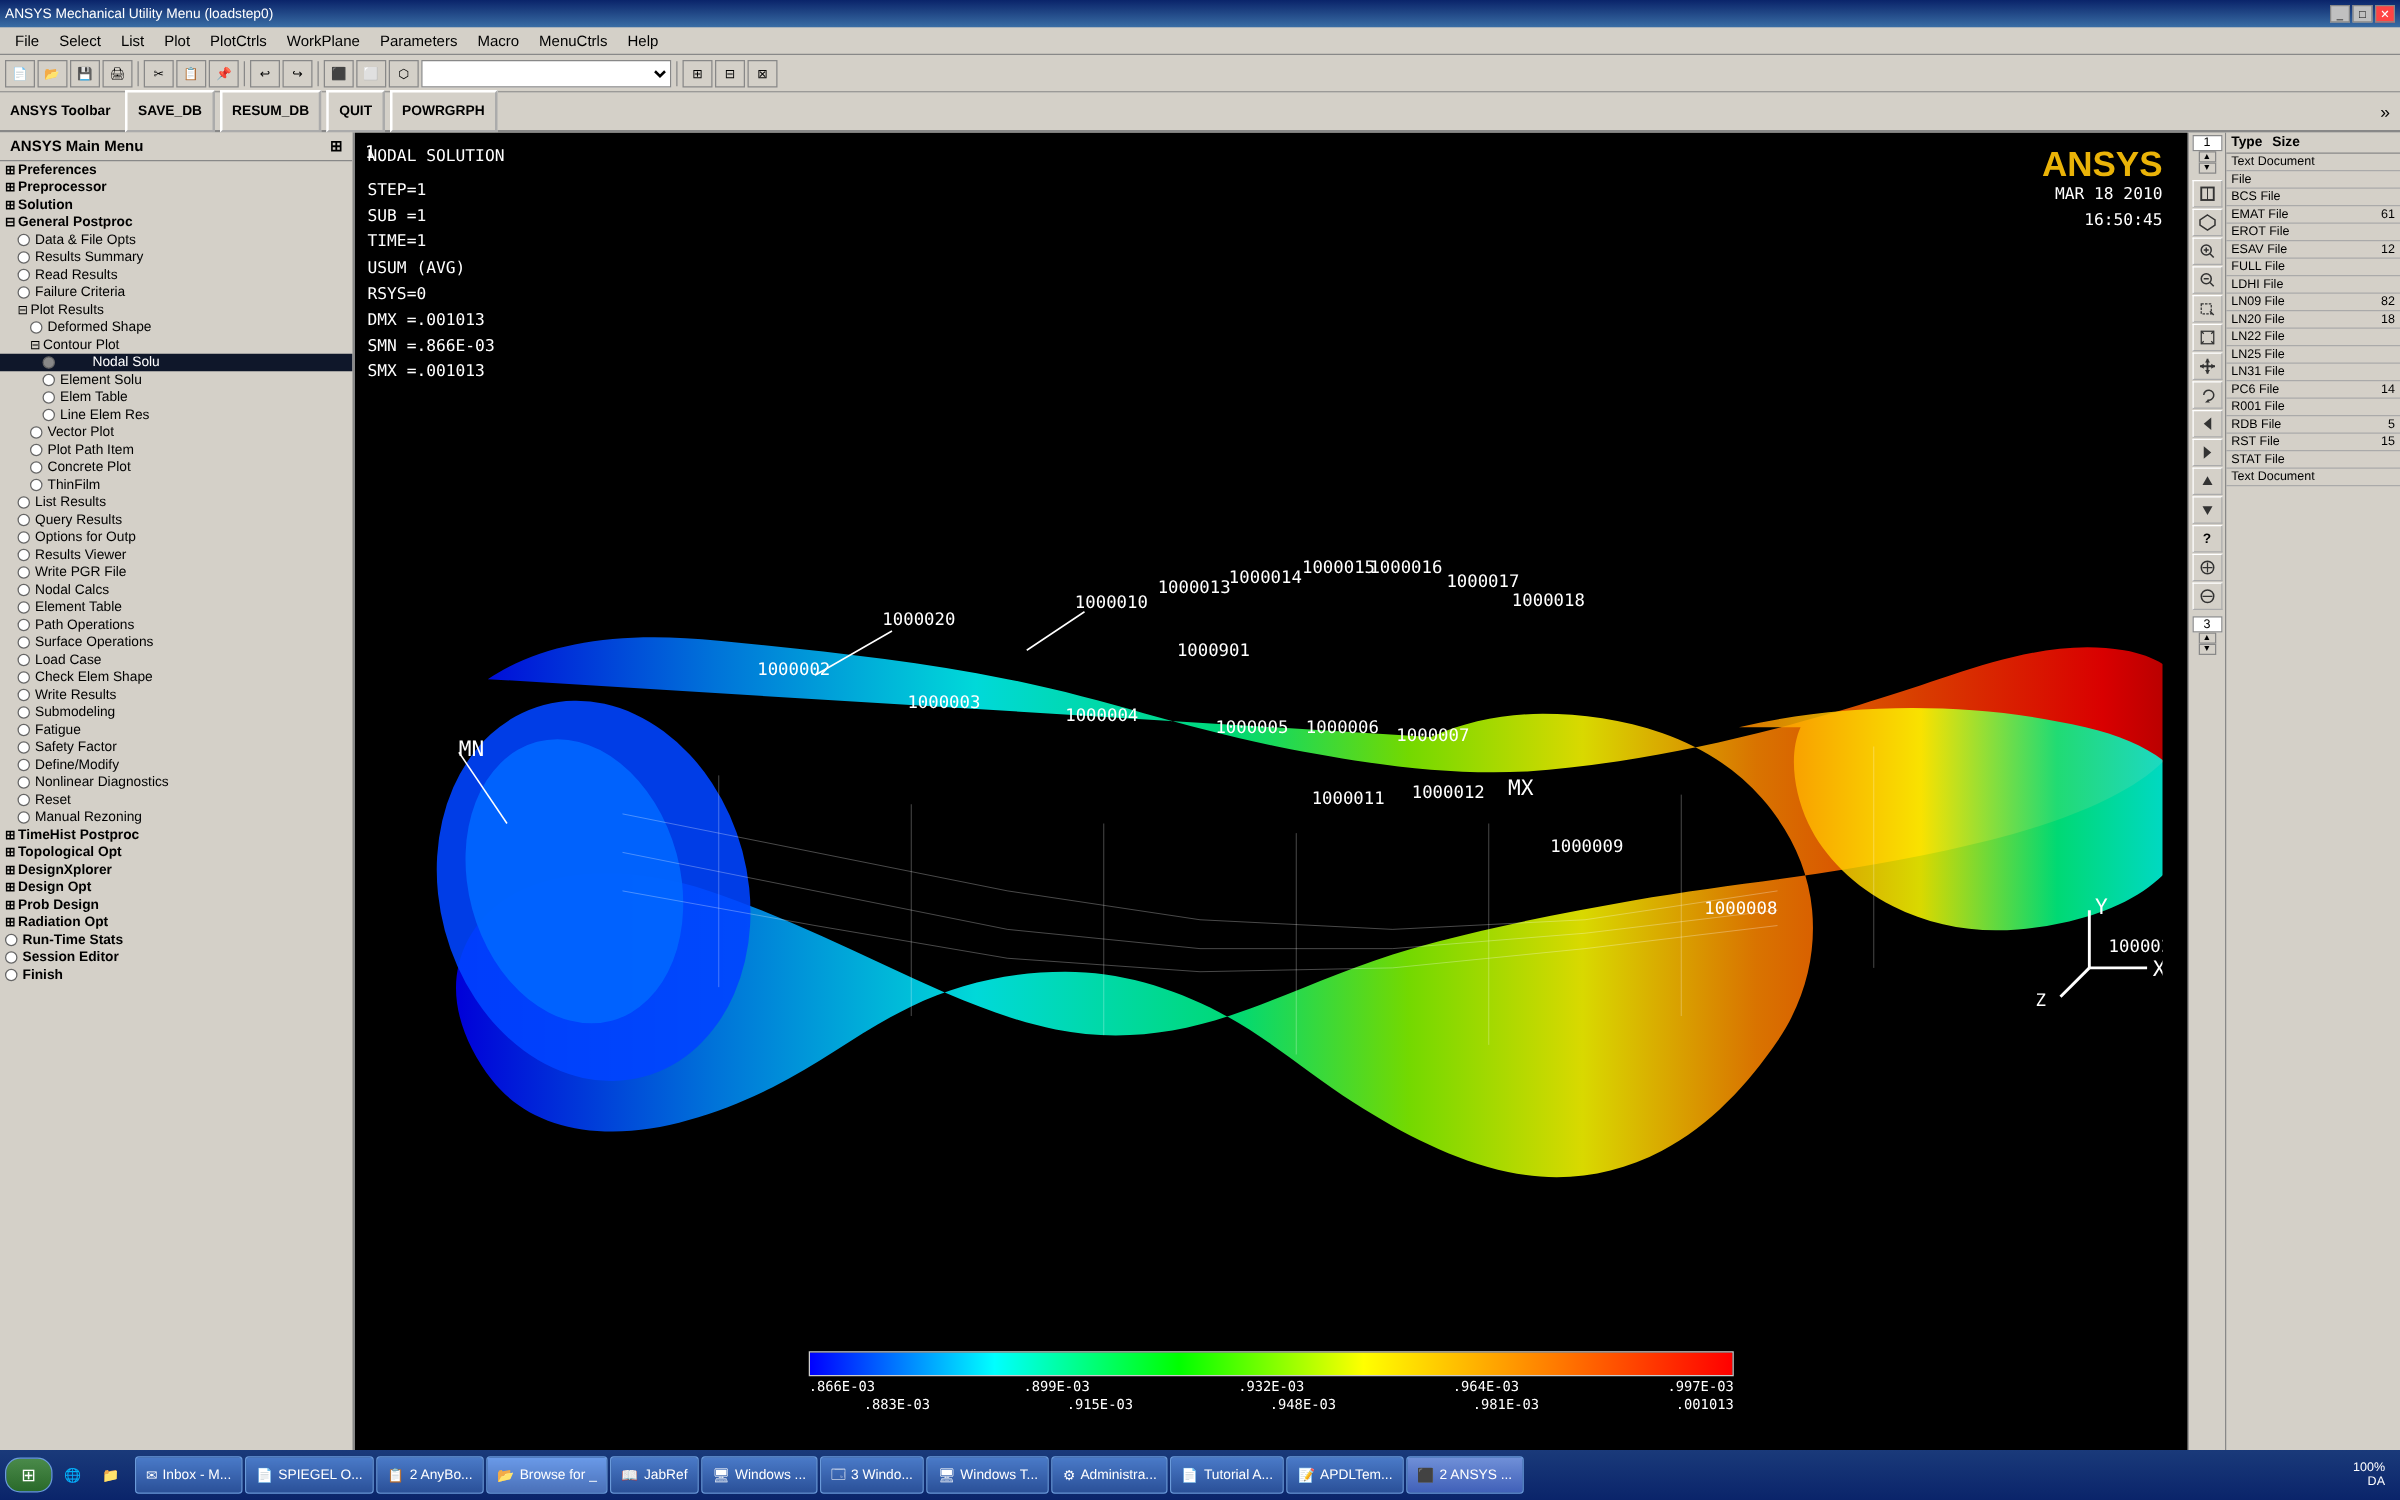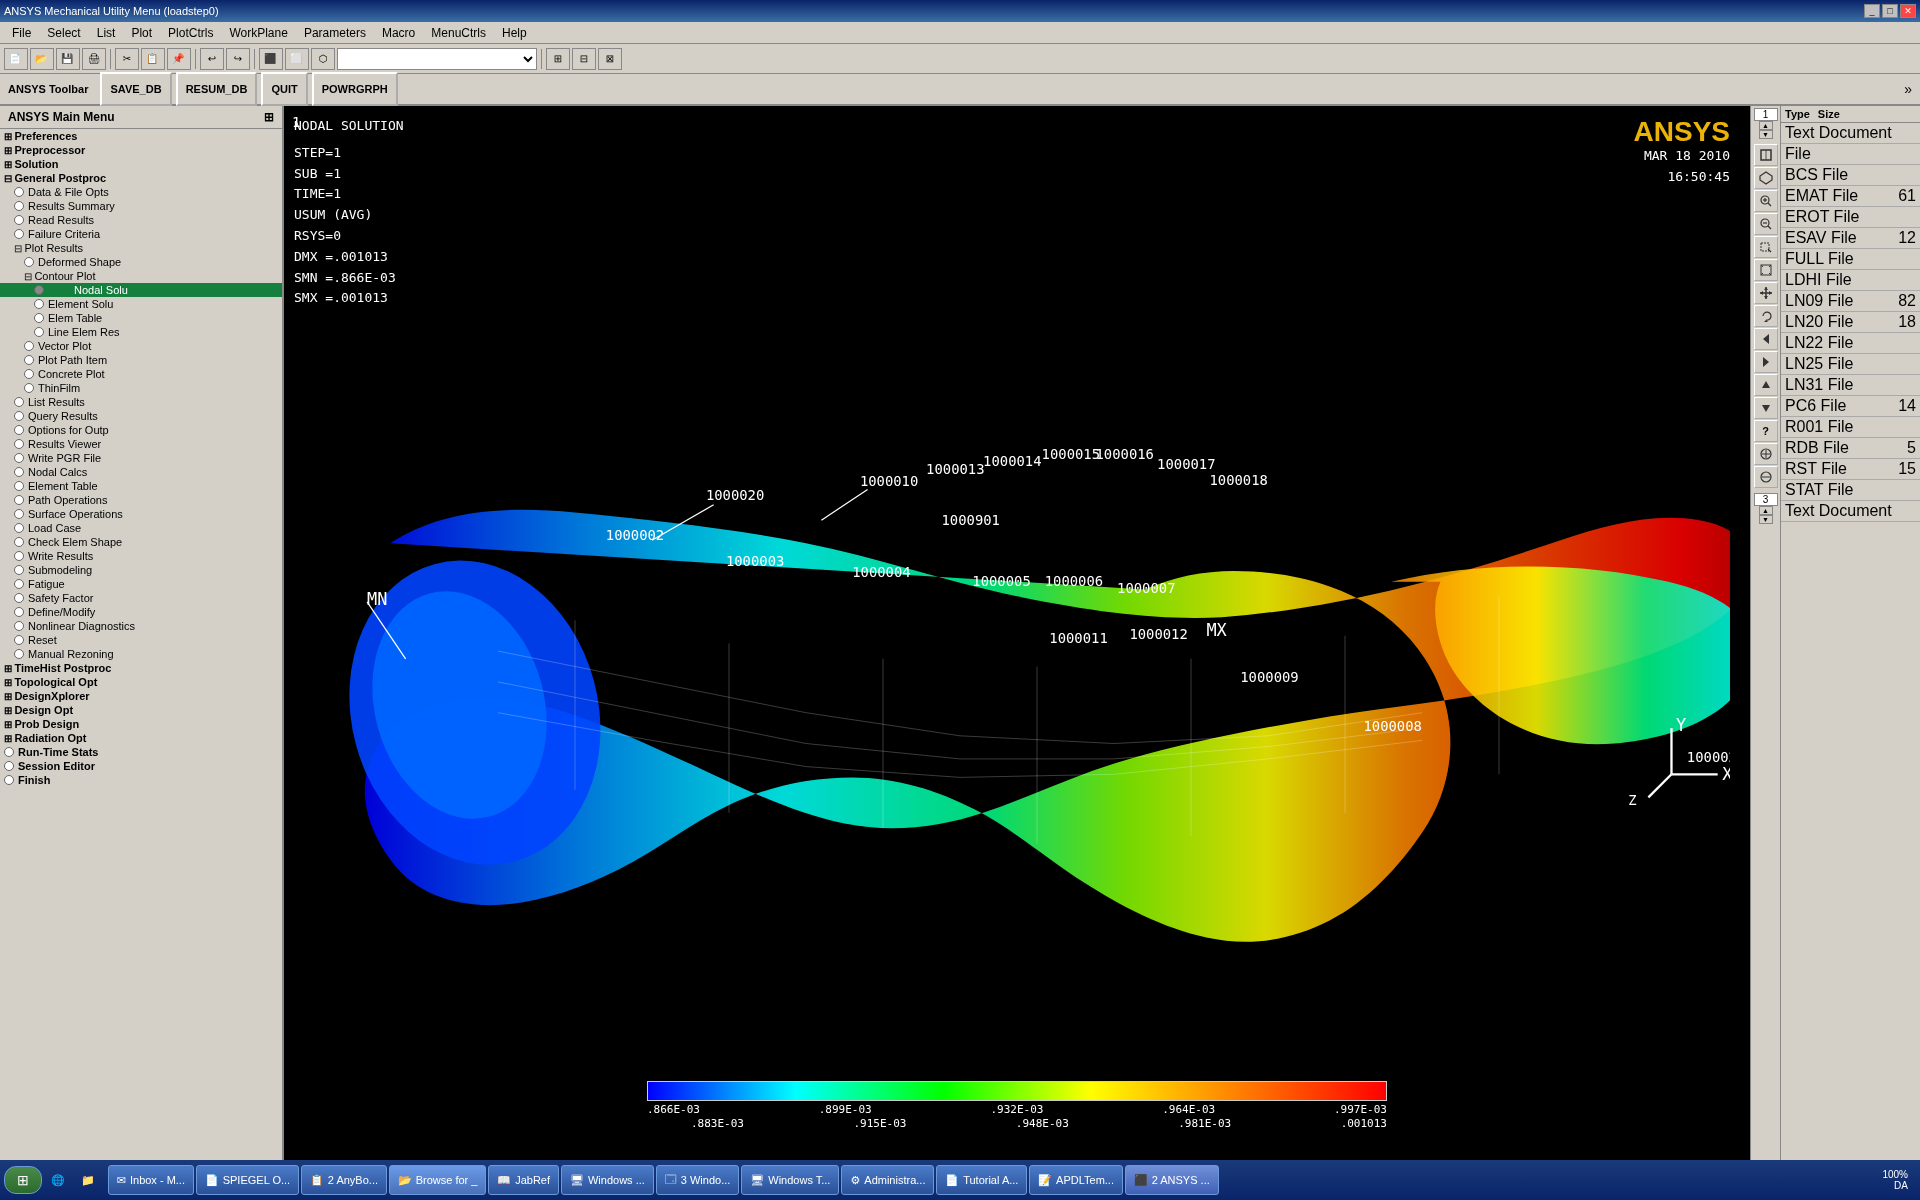--- a/index.html
+++ b/index.html
@@ -242,21 +242,21 @@
       display: flex;
       gap: 8px;
       font-weight: bold;
       font-size: 11px;
     }
     .file-row {
       padding: 1px 4px;
       display: flex;
       justify-content: space-between;
       border-bottom: 1px solid #aaa;
-      font-size: 16px;
+      font-size: 10px;
       cursor: pointer;
     }
 
     
     #taskbar {
       position: absolute;
       bottom: 0;
       left: 0;
       right: 0;
       height: 40px;
@@ -459,21 +459,21 @@
       </div>
       <div class="sidebar-item level2">
         <span class="circle-icon"></span>
         <span>Deformed Shape</span>
       </div>
 
       <div class="sidebar-item level2">
         <span class="expand-icon">⊟</span>
         <span>Contour Plot</span>
       </div>
-      <div class="sidebar-item level3 selected" style="background:#15803d; color:white;gap:28px;">
+      <div class="sidebar-item level3 selected" style="background:#0f172a; color:white;gap:28px;">
         <span class="circle-icon filled" style="background:#888;"></span>
         <span>Nodal Solu</span>
       </div>
       <div class="sidebar-item level3">
         <span class="circle-icon"></span>
         <span>Element Solu</span>
       </div>
       <div class="sidebar-item level3">
         <span class="circle-icon"></span>
         <span>Elem Table</span>

